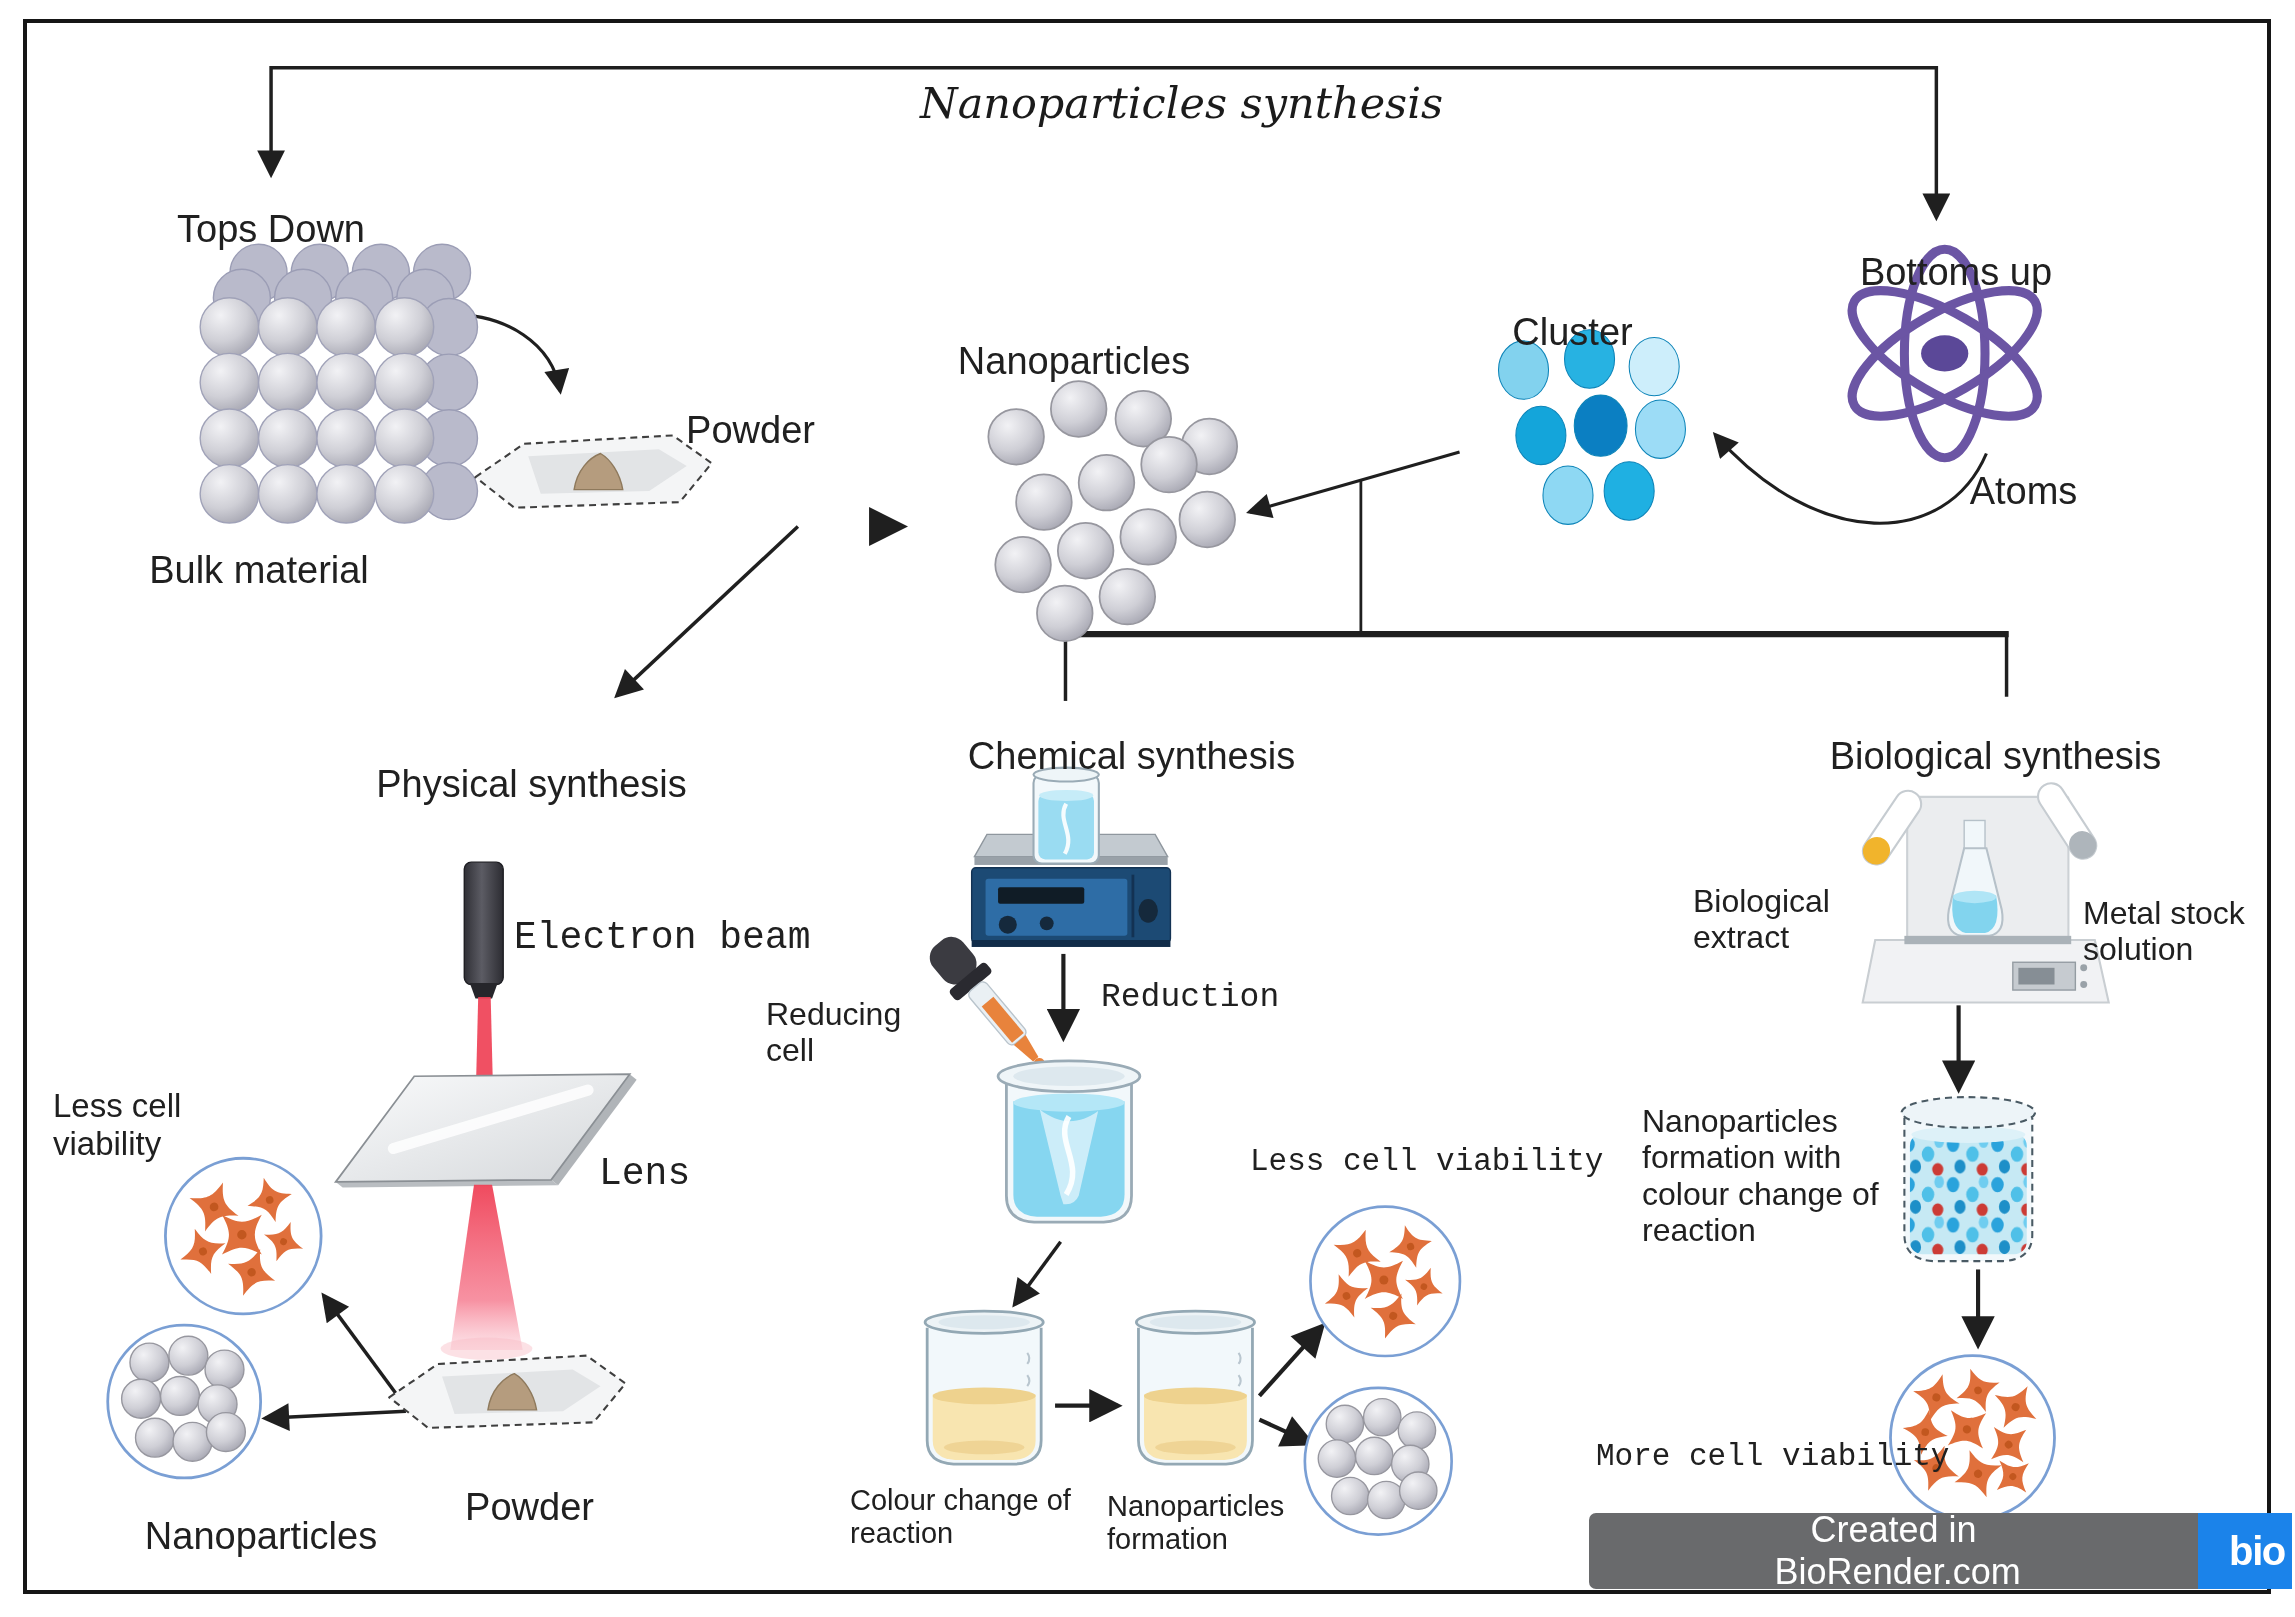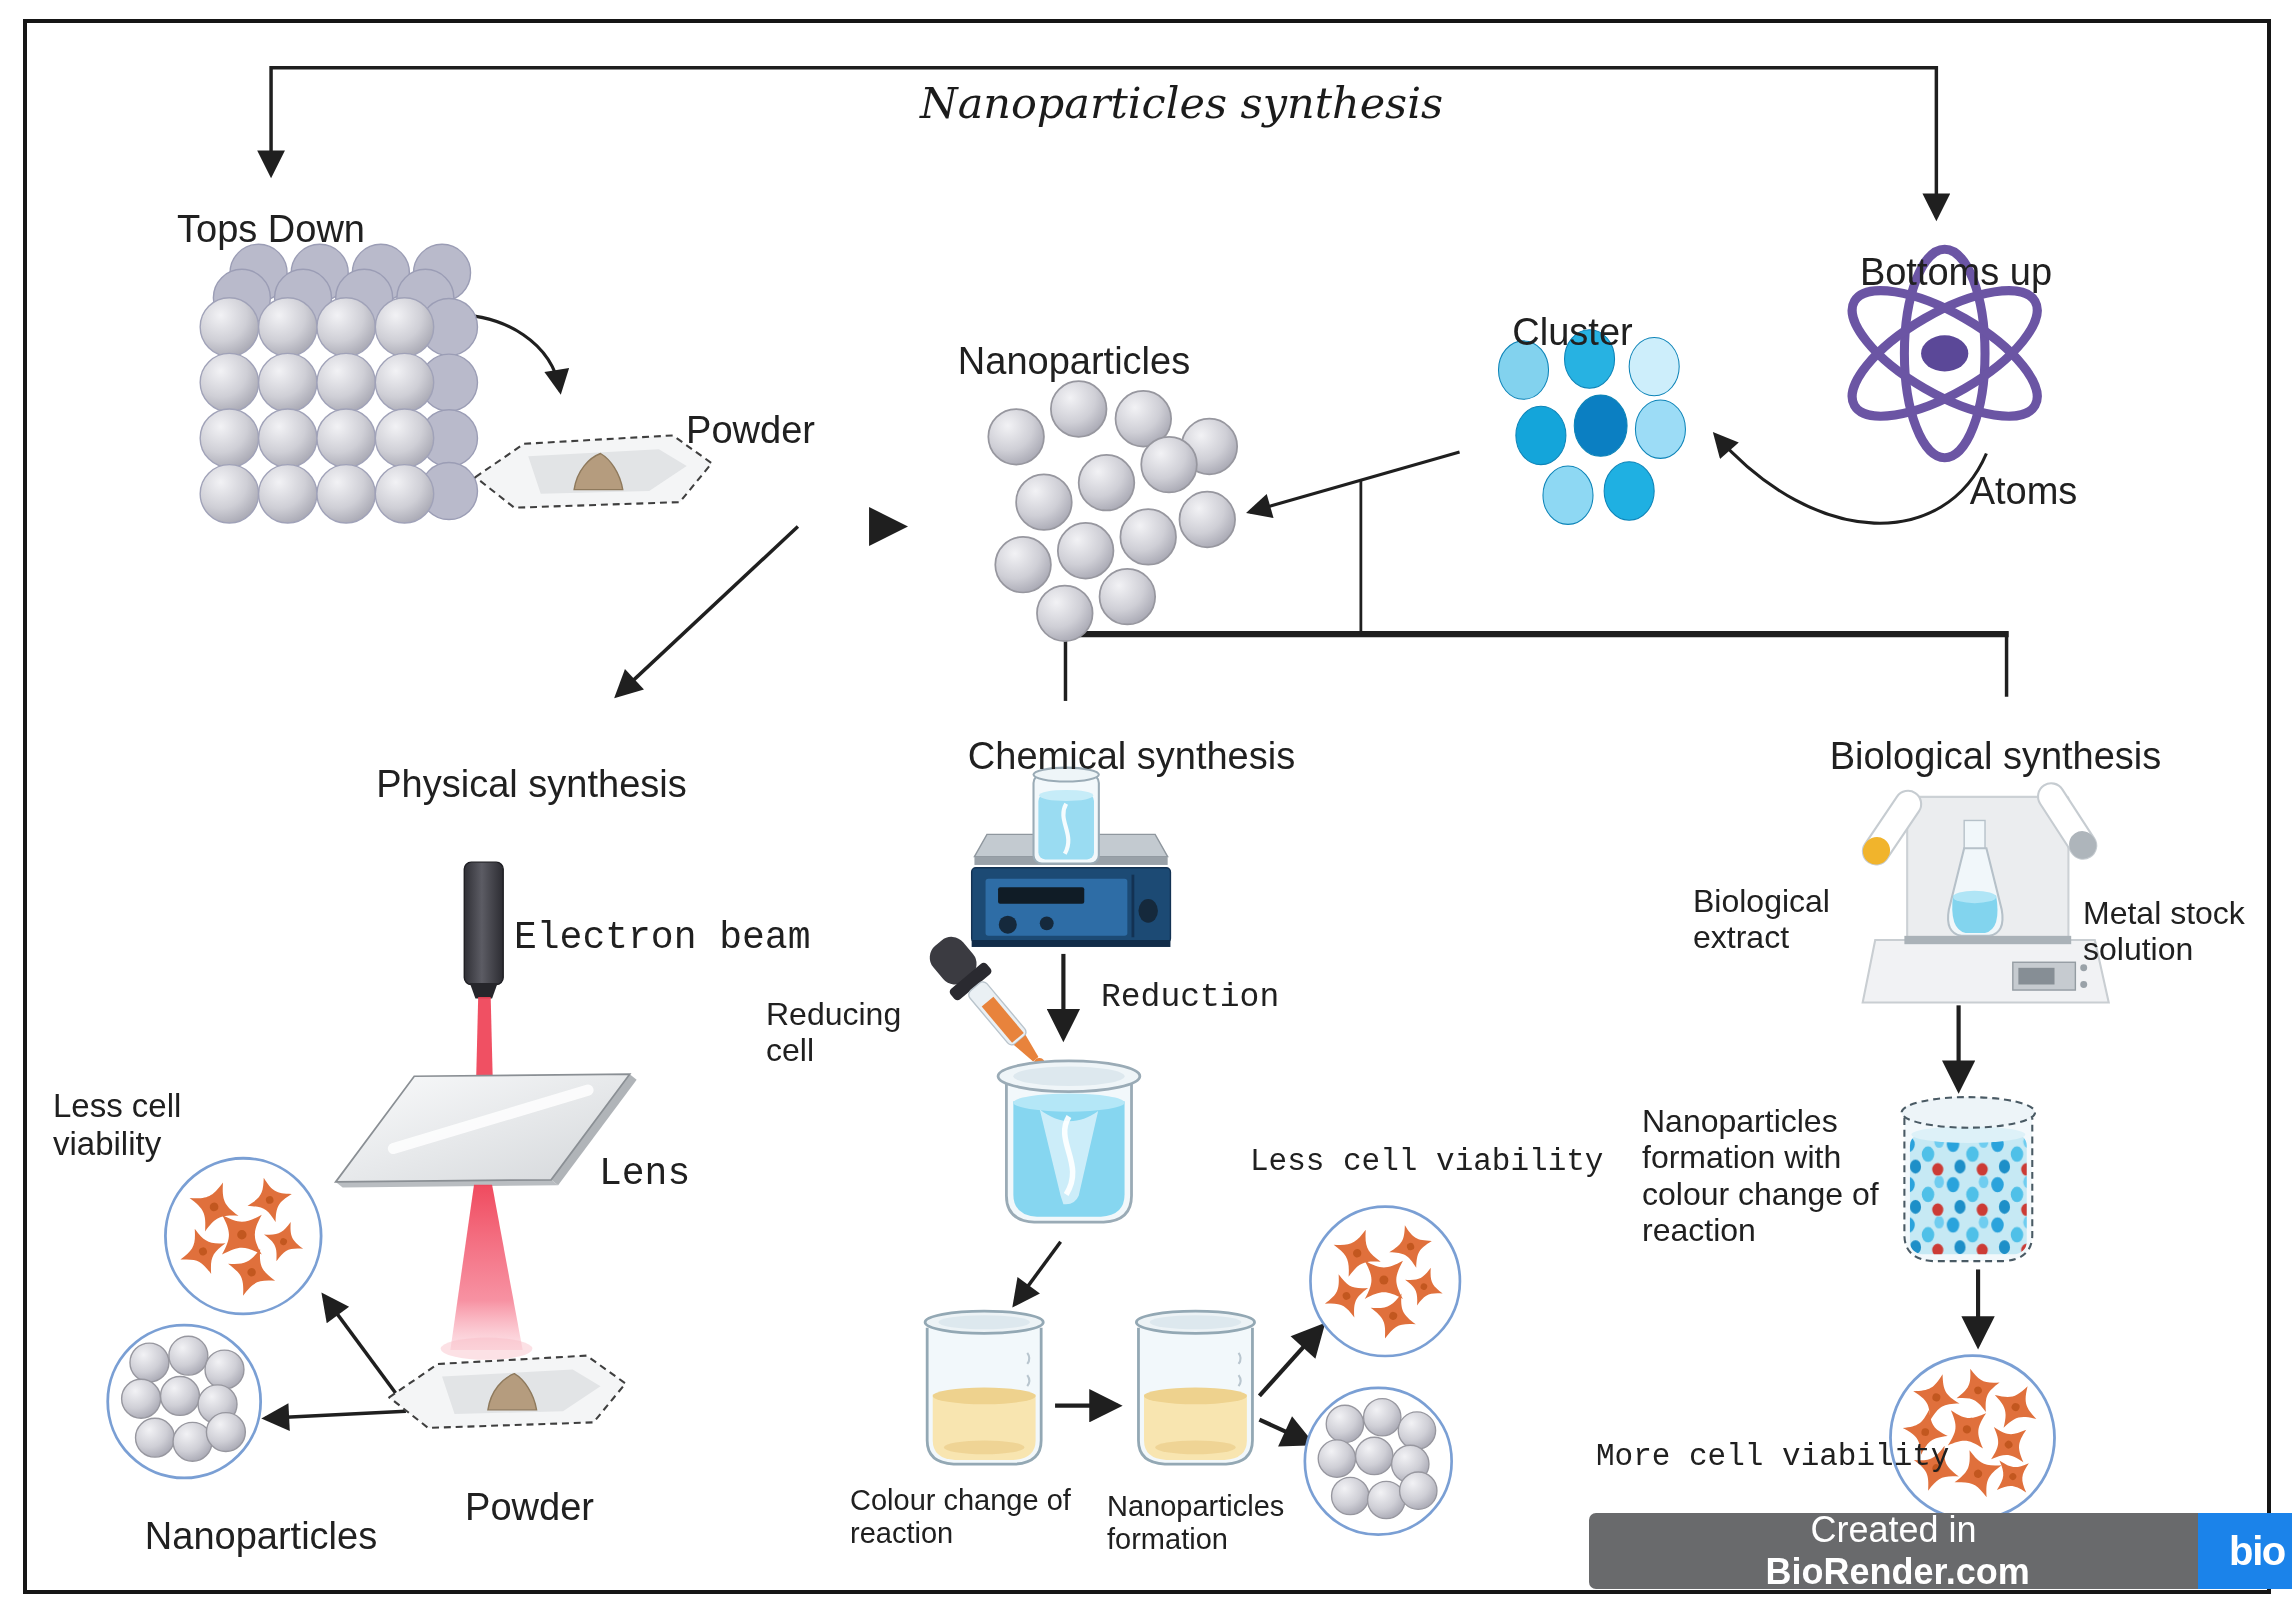--- a/index.html
+++ b/index.html
@@ -13,21 +13,21 @@
   .nw{white-space:nowrap;font-family:Liberation Mono, monospace;}
   .s54{font-size:38px;margin-top:22px;}
   .s48{font-size:33px;}
   .s46{font-size:32px;}
   .s44{font-size:31px;}
   .s42{font-size:29px;}
   #title{position:absolute;left:834px;top:78px;width:695px;text-align:center;
          font-family:"DejaVu Serif",serif;font-style:italic;font-weight:400;font-size:43px;color:#1b1b1b;}
   .footerbar{position:absolute;display:flex;align-items:center;justify-content:center;color:#ffffff;}
   #footer-text{left:1589px;top:1513px;width:609px;height:76px;background:#696a6c;border-radius:7px 0 0 7px;font-size:36px;flex-direction:column;}
-  #footer-text b{font-weight:700;margin-left:8.3px;}
+  #footer-text b{font-weight:400;margin-left:8.3px;}
   #footer-logo{left:2198px;top:1513px;width:70px;height:76px;background:#1b83ea;font-size:40px;font-weight:800;letter-spacing:-1.4px;padding-left:24px;}
 </style>
 </head>
 <body>
 
 <div id="canvas">
 
   <svg class="layer" viewBox="0 0 3302 2327">
     <defs>
       <marker id="ah" viewBox="0 0 10 10" refX="8.5" refY="5" markerWidth="9" markerHeight="8" orient="auto-start-reverse">
@@ -314,20 +314,21 @@
       <ellipse cx="98" cy="24" rx="96" ry="22" fill="#edf4f8" stroke="#4a5a64" stroke-width="3" stroke-dasharray="10 7"></ellipse>
     </g>
     <use href="#cells9" transform="translate(2838,2068)"></use>
   </svg>
 
   <div id="frame"></div>
 
   <div id="title">Nanoparticles synthesis</div>
 
   <div class="lbl s54 c" style="left:132px;top:186px;width:278px">Tops Down</div>
+  <div class="lbl s54 c" style="left:85px;top:527px;width:348px">Bulk material</div>
   <div class="lbl s54 c" style="left:660px;top:387px;width:181px">Powder</div>
   <div class="lbl s54 c" style="left:935px;top:318px;width:278px">Nanoparticles</div>
   <div class="lbl s54 c" style="left:1468px;top:289px;width:209px">Cluster</div>
   <div class="lbl s54 c" style="left:1817px;top:229px;width:278px">Bottoms up</div>
   <div class="lbl s54 c" style="left:1926px;top:448px;width:195px">Atoms</div>
 
   <div class="lbl s54 c" style="left:323px;top:741px;width:417px">Physical synthesis</div>
   <div class="lbl s54 c" style="left:923px;top:713px;width:417px">Chemical synthesis</div>
   <div class="lbl s54 c" style="left:1787px;top:713px;width:417px">Biological synthesis</div>
 

